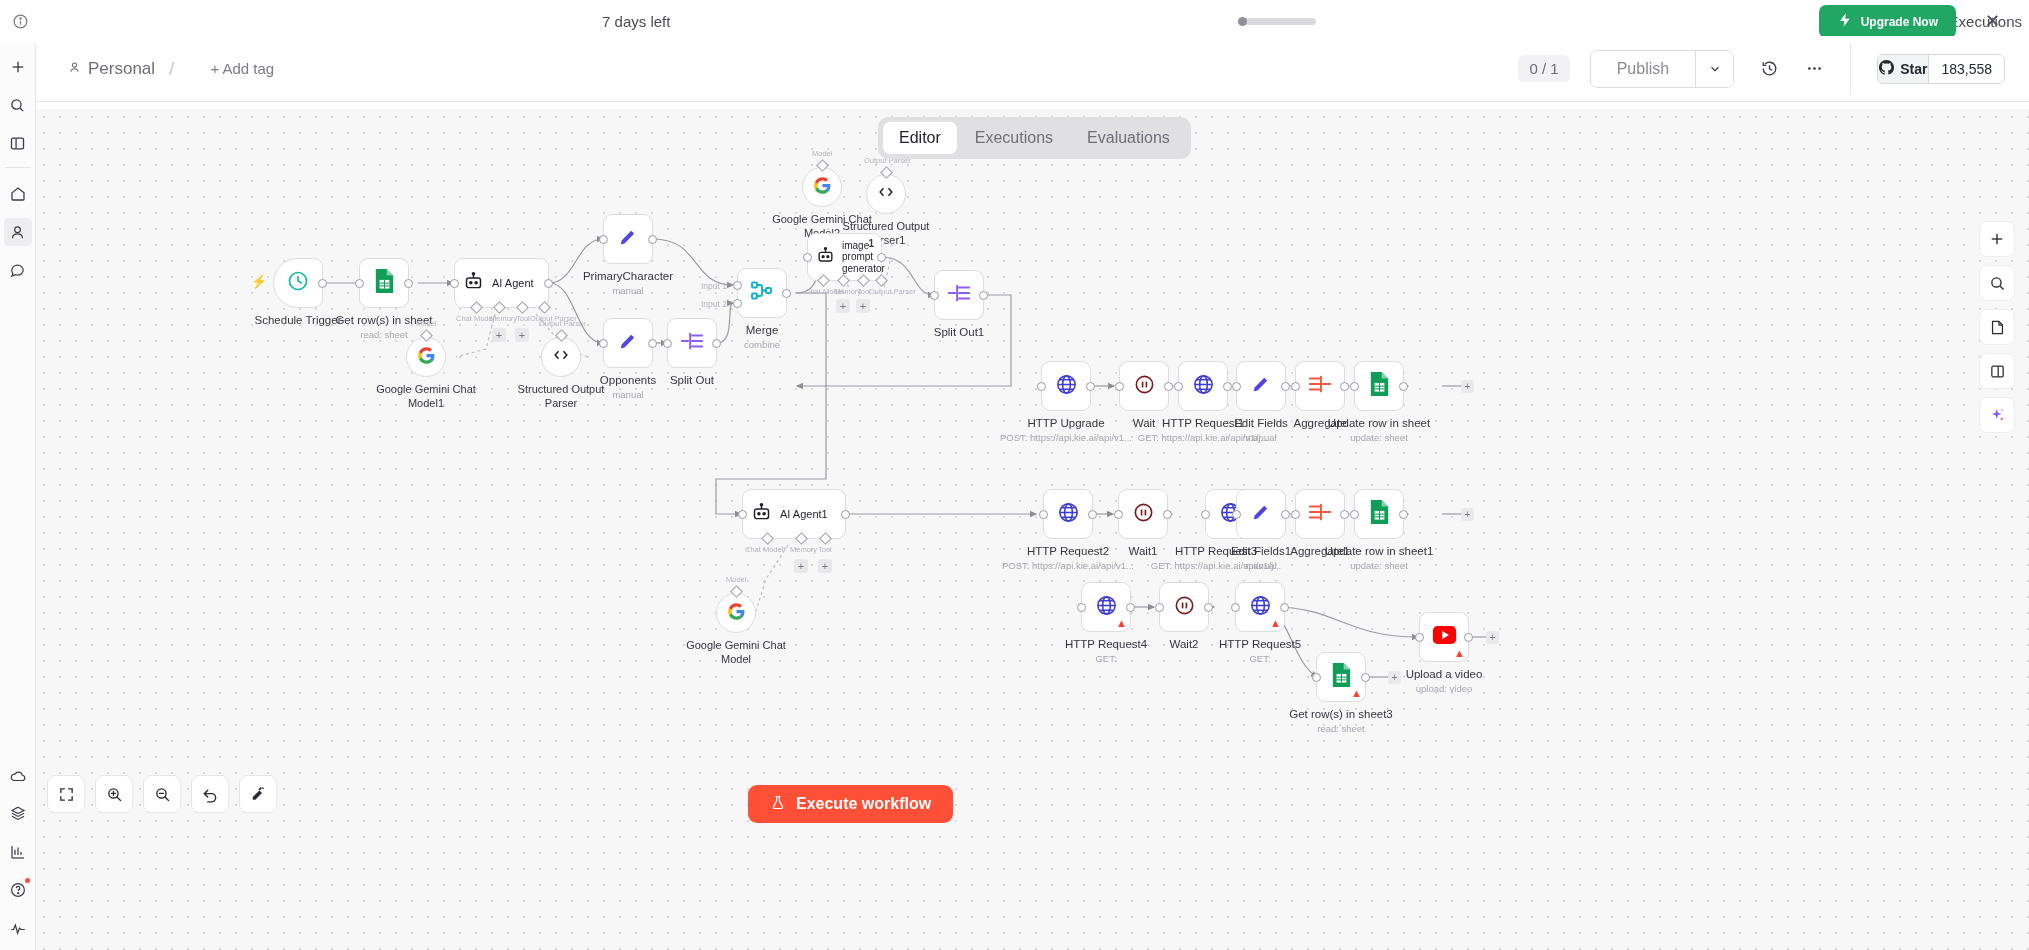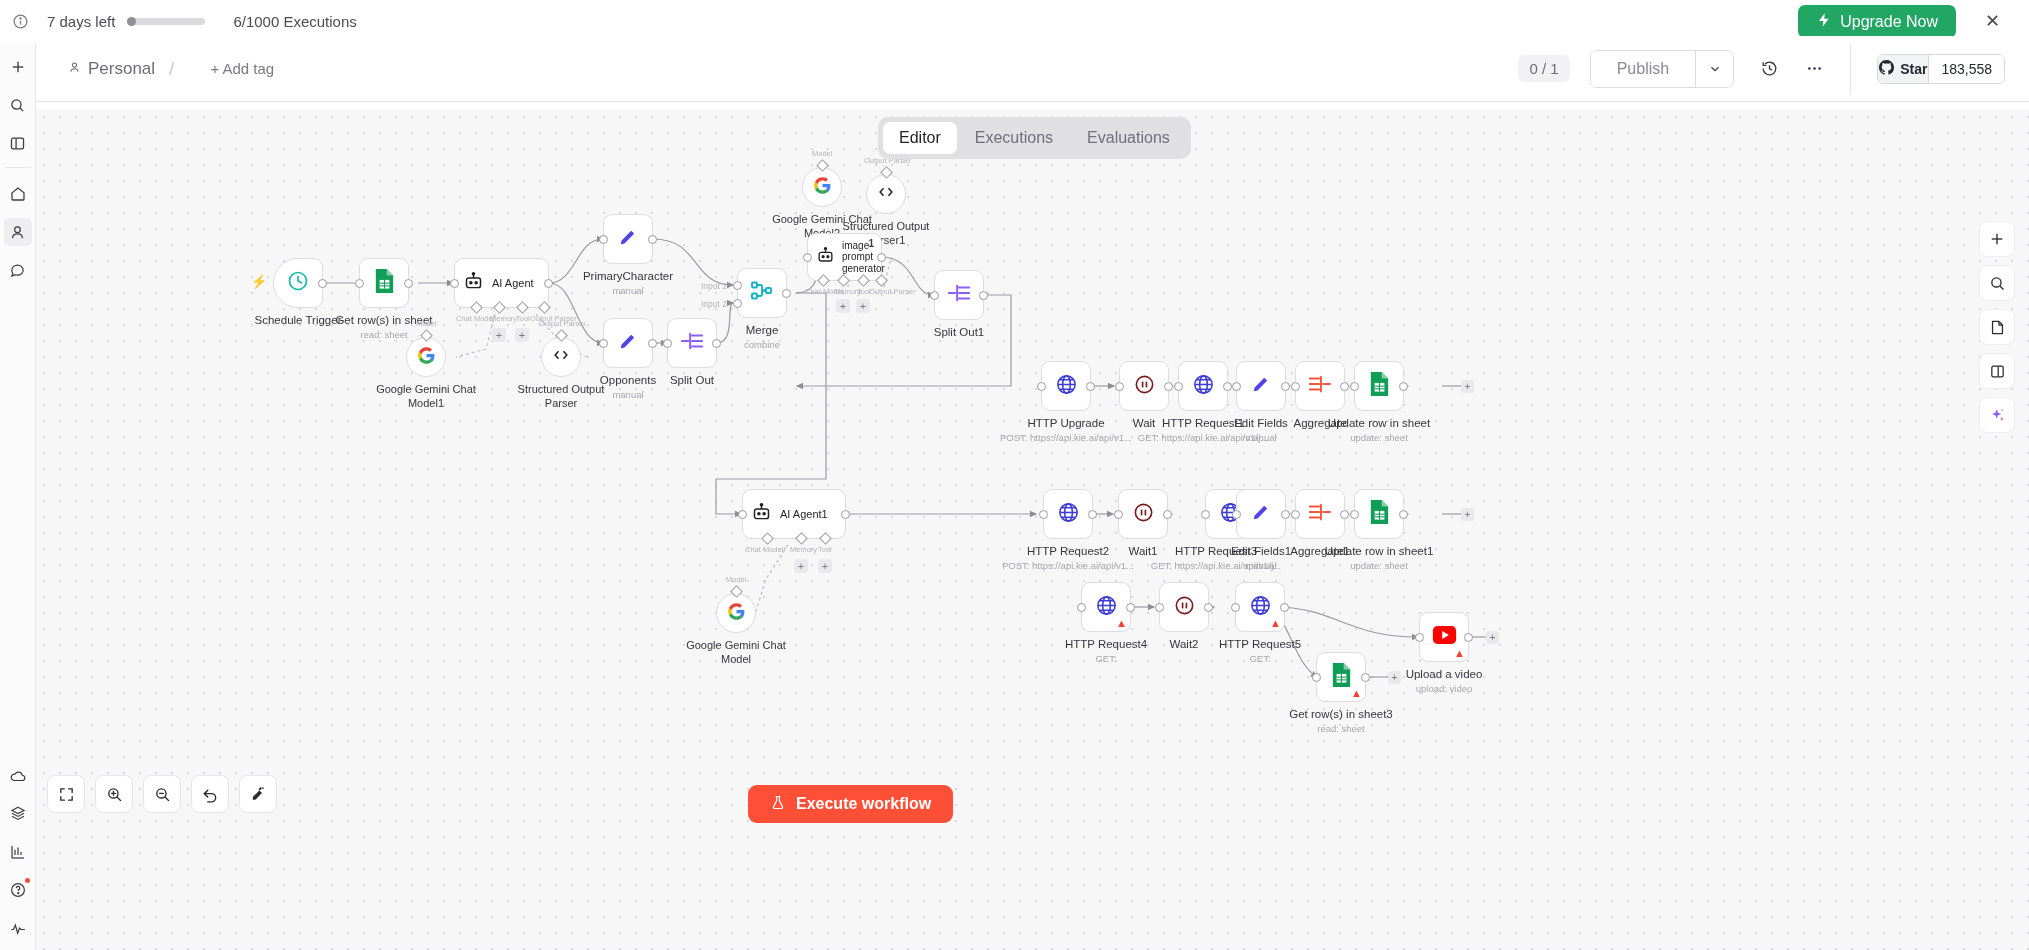--- a/index.html
+++ b/index.html
@@ -9,30 +9,31 @@
     background: #ffffff;
     overflow: hidden;
   }
   body { position: relative; }
 
   
   #banner {
     position: absolute; left: 0; top: 0; width: 2022px; height: 43px;
     background: #ffffff; display: flex; align-items: center;
     border-bottom: 1px solid #ffffff;
+    justify-content: space-between;
   }
   #banner .info-icon { margin-left: 12px; color: #7d7d87; display:flex; }
   #banner .days { margin-left: 18px; font-size: 15px; color: #4b4b55; }
   .progress-wrap { margin-left: 12px; width: 78px; height: 7px; background: #d9d9de; border-radius: 4px; position: relative; }
   .progress-dot { position: absolute; left: 0; top: -1px; width: 9px; height: 9px; border-radius: 50%; background: #909099; }
   #banner .exec { margin-left: 28px; font-size: 15px; color: #4b4b55; }
   #upgrade-btn {
     position: absolute; right: 66px; top: 5px;
     background: #21a663; color: #fff; border: none; border-radius: 7px;
-    height: 33px; padding: 0 18px; font-size: 16px; font-weight: normal;
+    height: 33px; padding: 0 18px; font-size: 12px; font-weight: bold;
     font-family: "Liberation Sans", sans-serif;
     display: flex; align-items: center; gap: 8px; cursor: pointer;
   }
   #banner-close { position: absolute; right: 22px; top: 12px; color: #4b4b55; font-size: 18px; cursor: pointer; line-height: 1; }
 
   
   #rail {
     position: absolute; left: 0; top: 43px; width: 36px; height: 907px;
     background: #fbfbfb; border-right: 1px solid #e6e6e9;
     display: flex; flex-direction: column; align-items: center;

